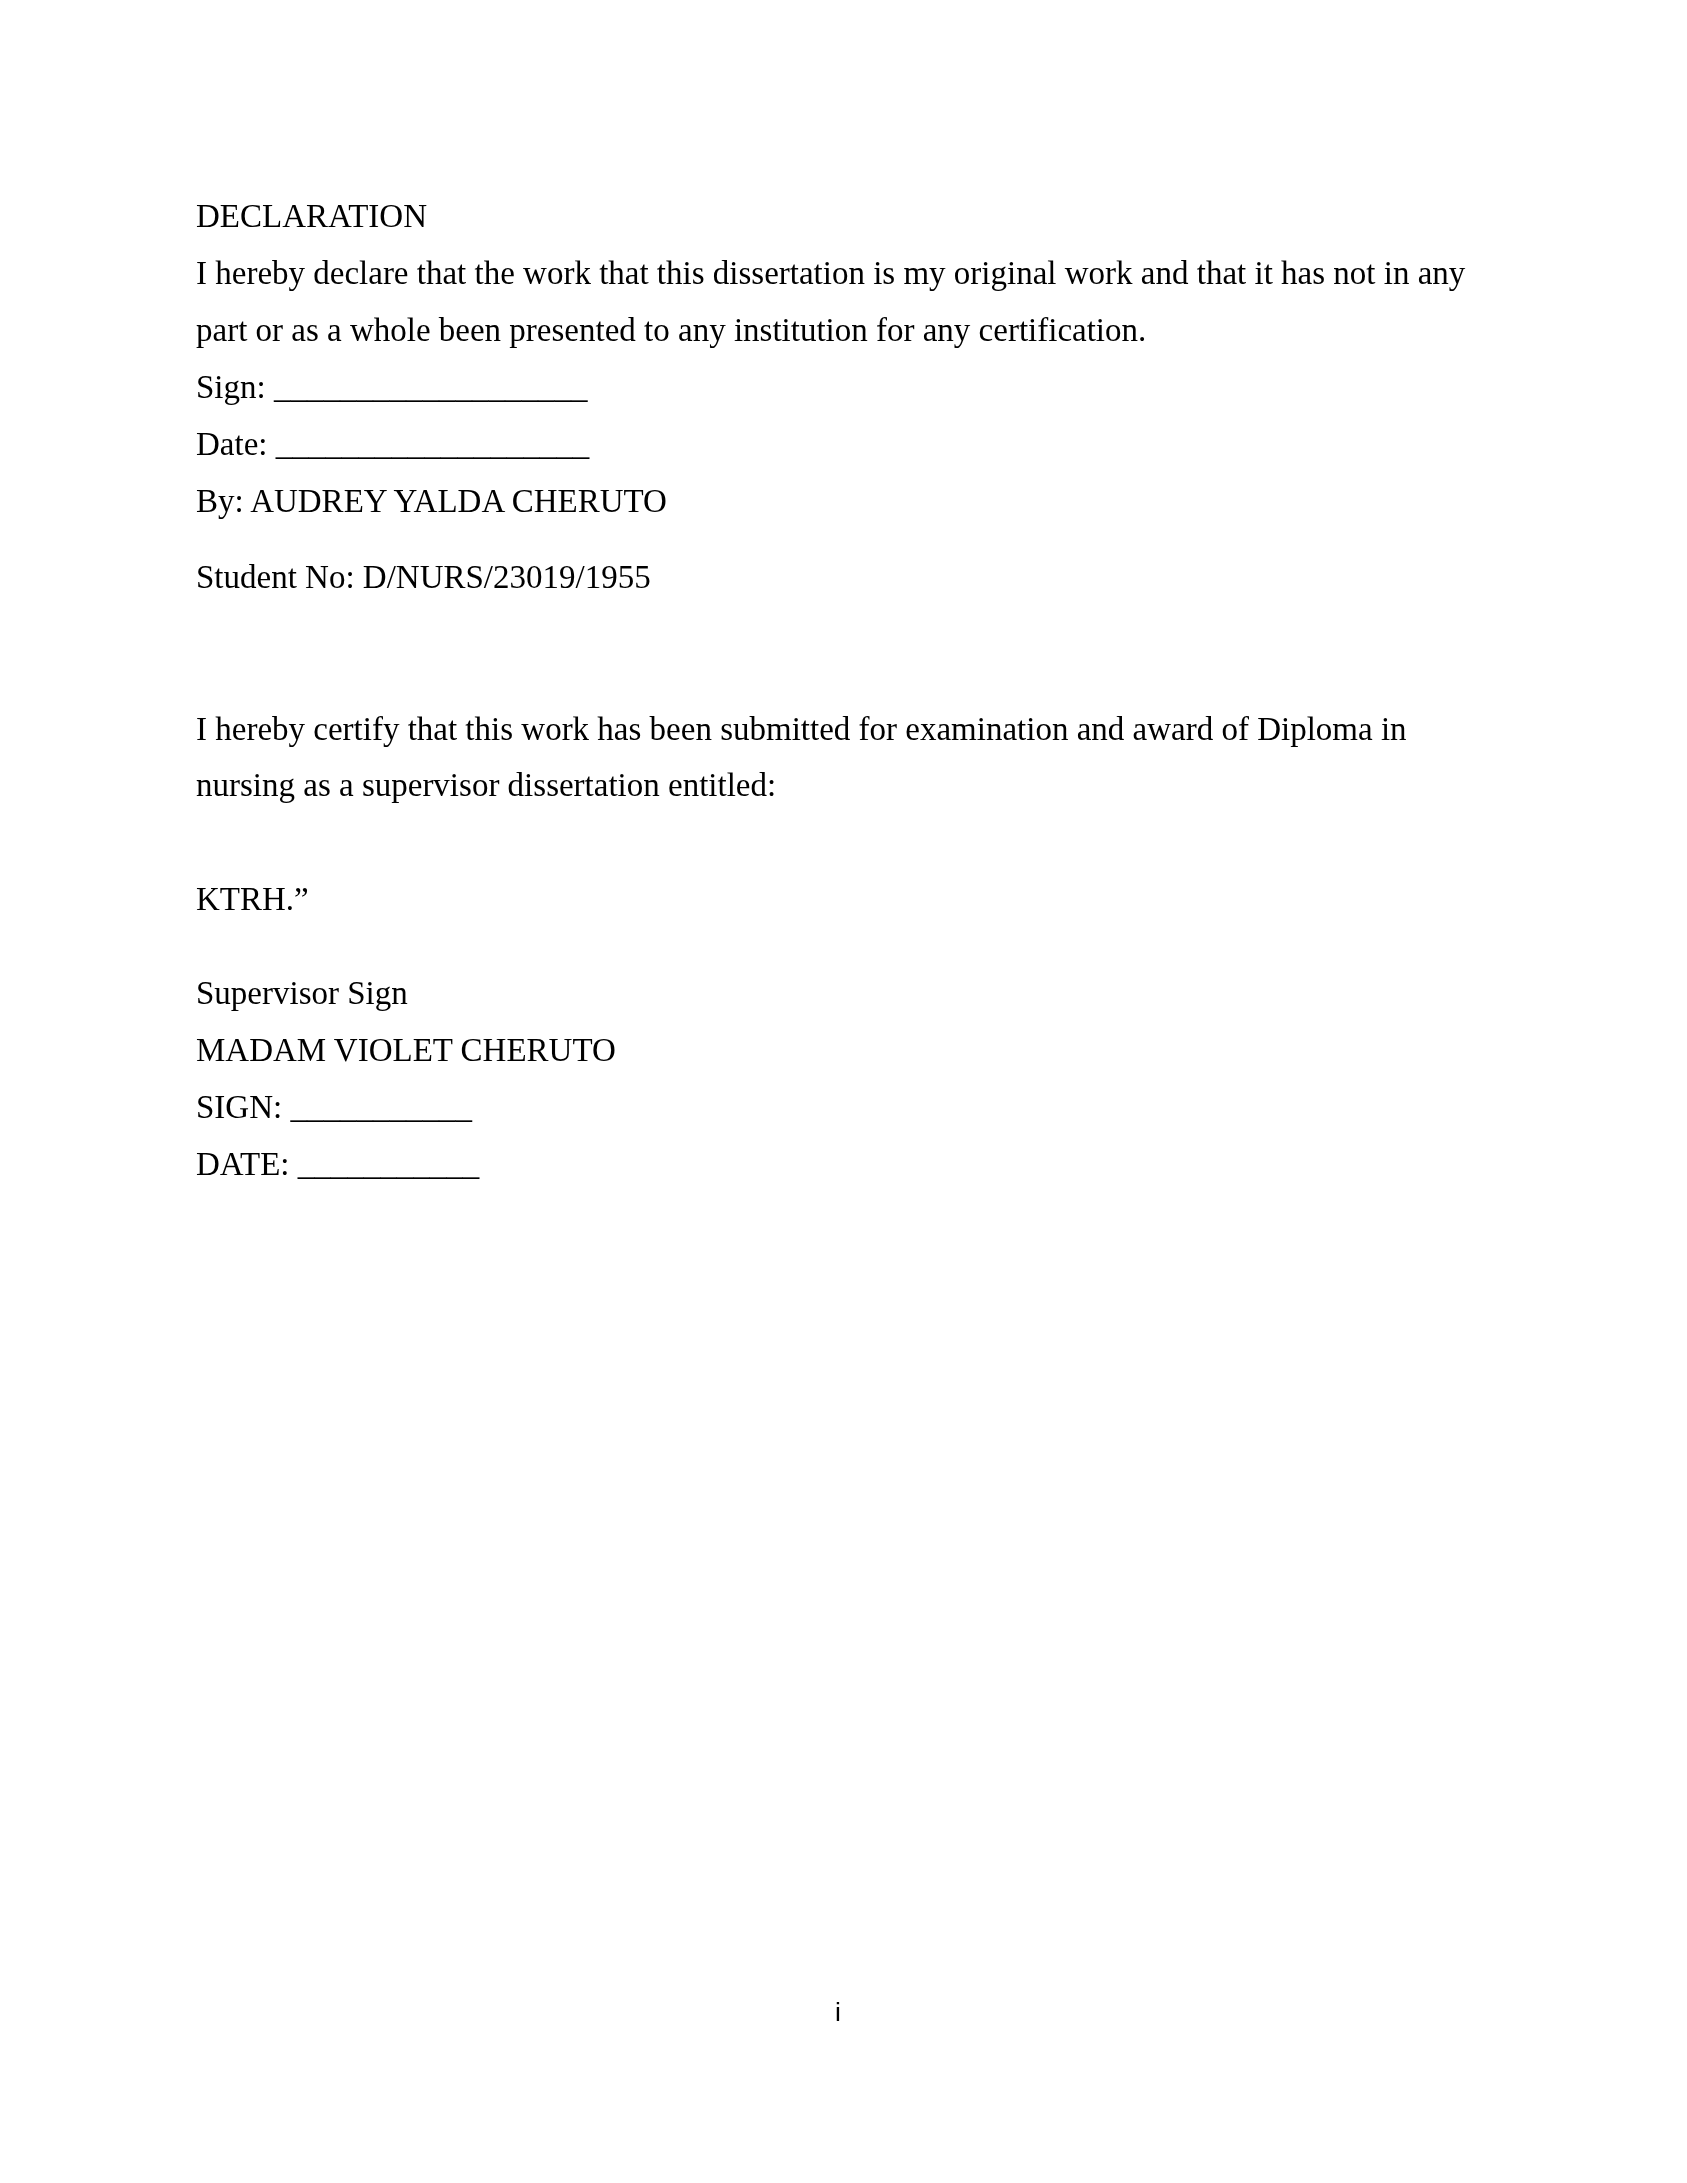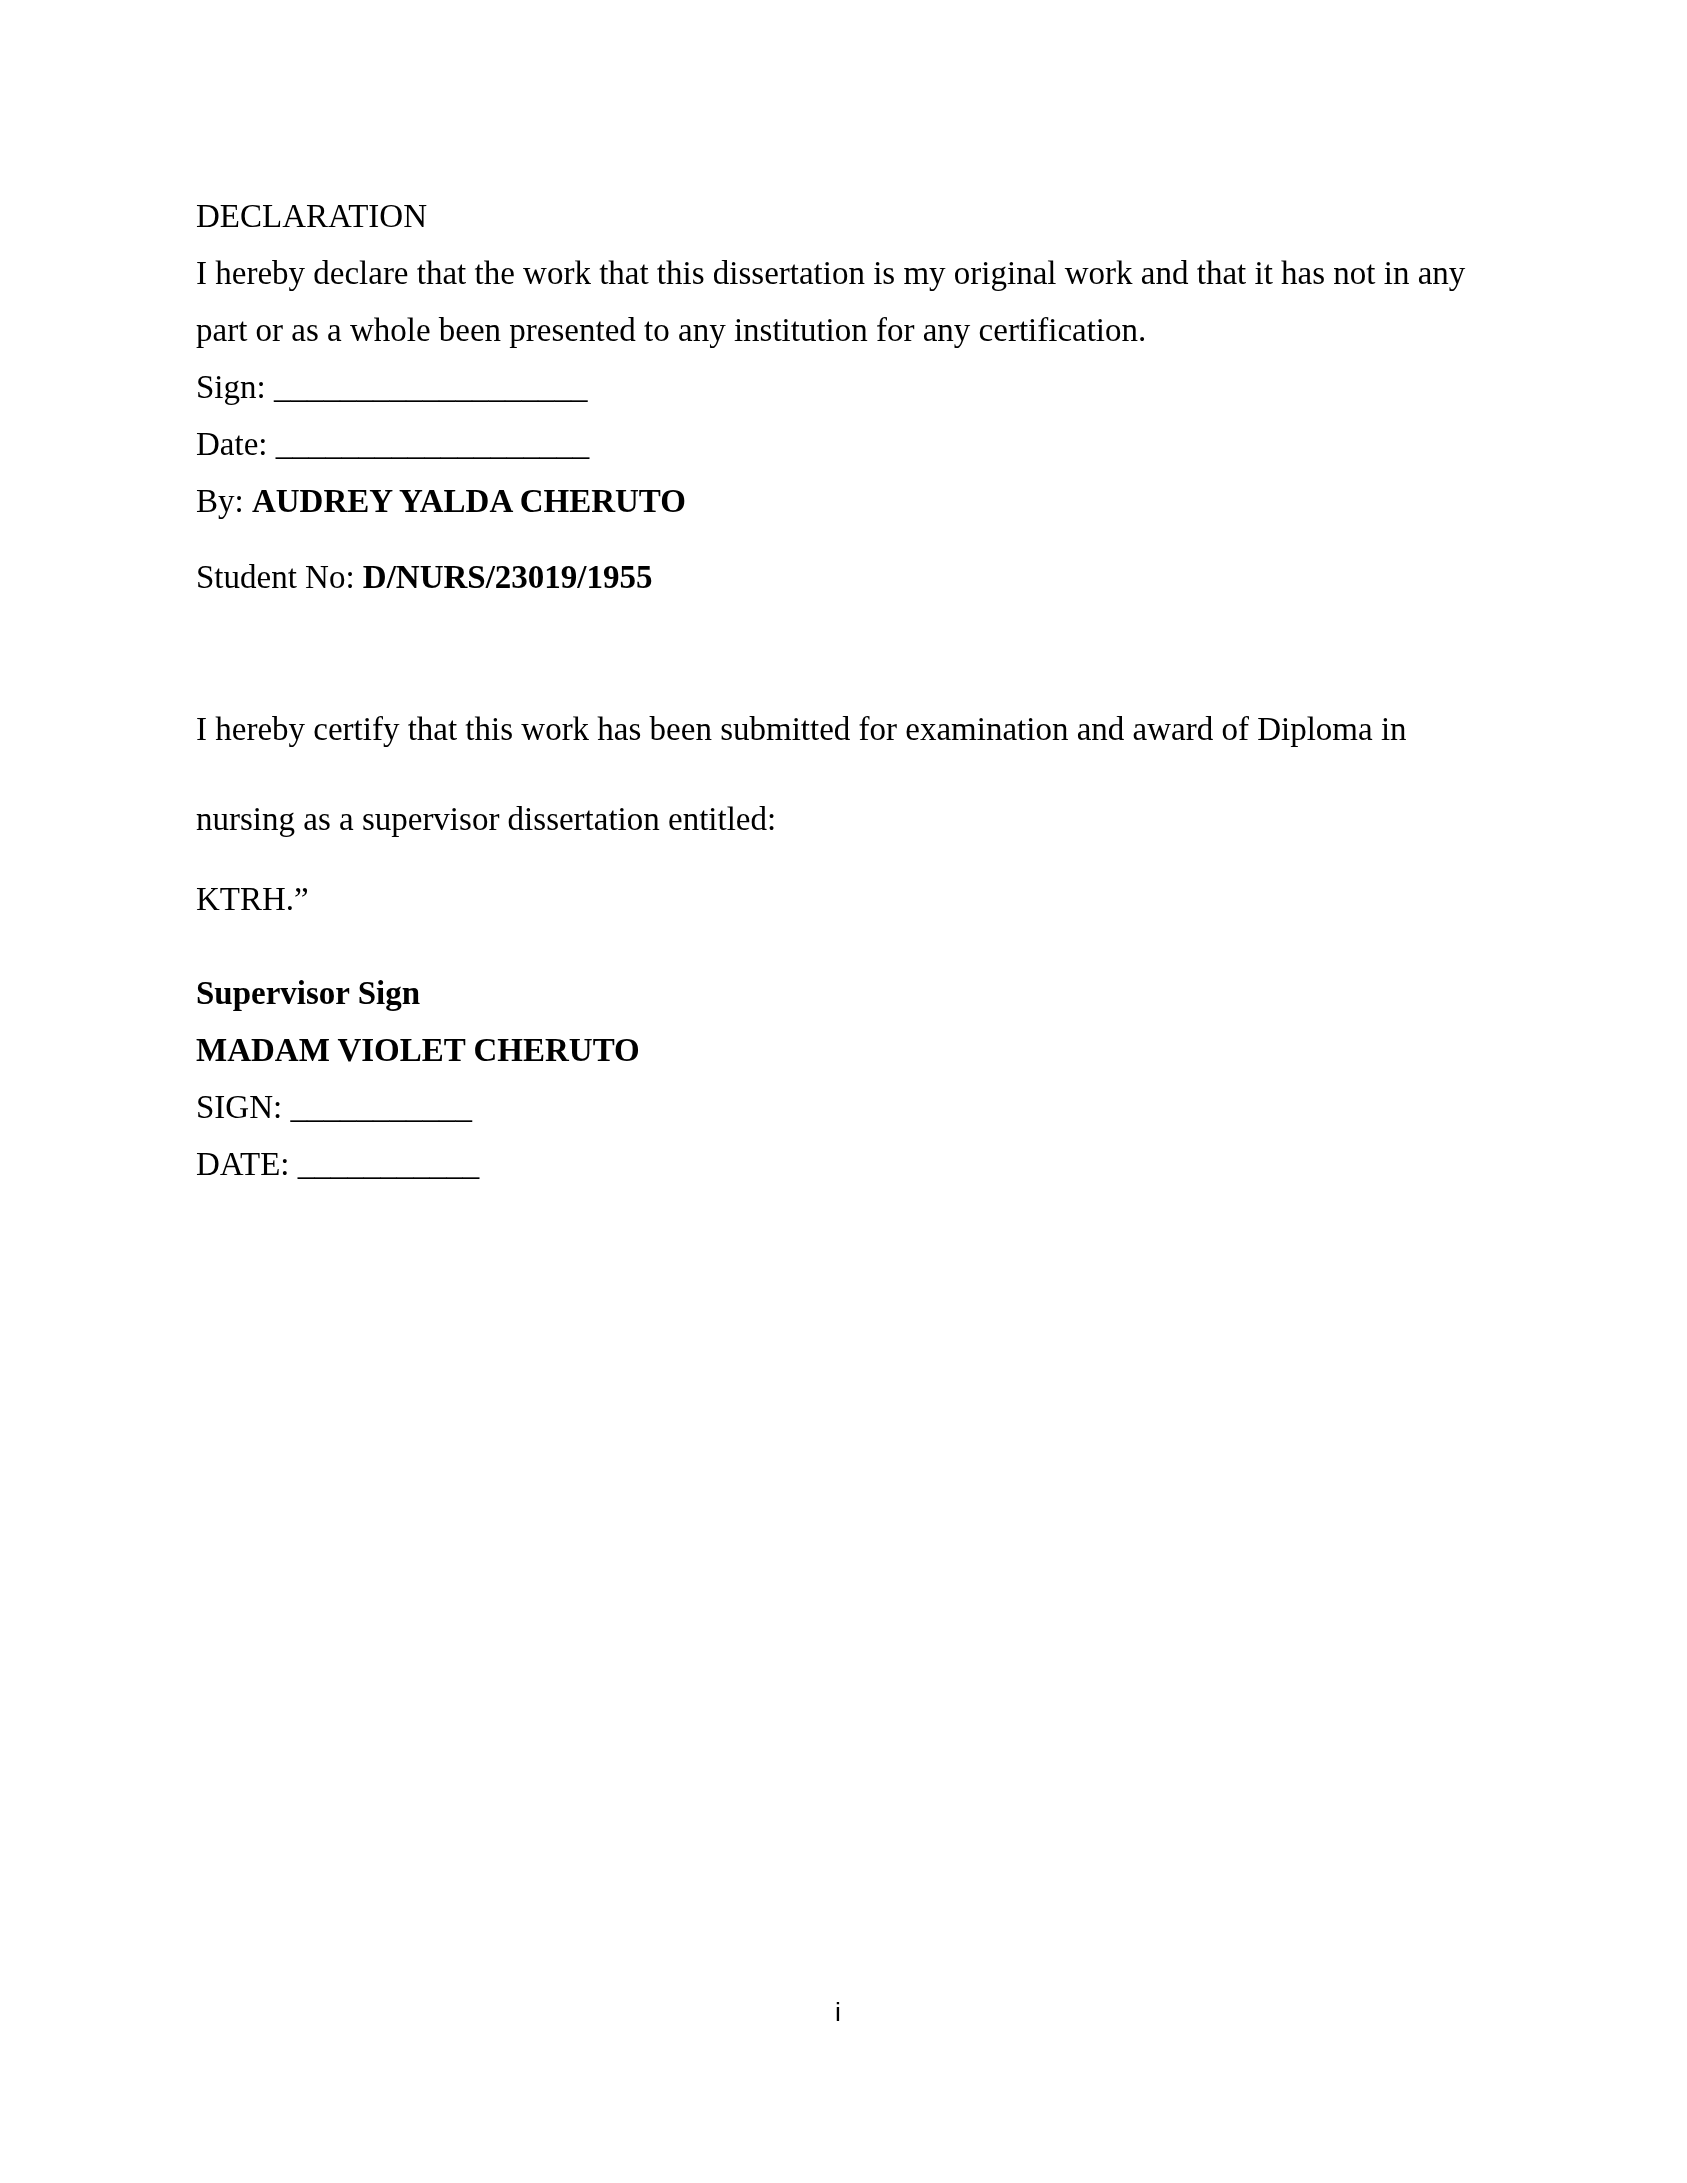--- a/index.html
+++ b/index.html
@@ -1,20 +1,20 @@
 <!DOCTYPE html>
 <html style="font-size:10.6px"><head>
   <meta charset="utf-8">
   <style>
     html, body { margin: 0; padding: 0; background: #ffffff; }
     body { width: 1687px; height: 2183px; position: relative; overflow: hidden;
            font-family: "Liberation Serif", "DejaVu Serif", serif; color: #000; }
     .page { position: absolute; left: 0; top: 0; width: 1687px; height: 1754px; }
     .line { position: absolute; left: 196px; font-size: 33px; line-height: 40px; white-space: nowrap; }
-    .b { font-weight: bold; text-align: center; }
+    .b { font-weight: normal; text-align: center; }
     .pagenum { position: absolute; left: 835px; top: 1997px; font-family: "Liberation Sans", "DejaVu Sans", sans-serif; font-size: 26.5px; }
   </style>
 </head>
 <body>
 
 <div class="page">
 
   <div class="line" style="top:196px">DECLARATION</div>
   <div class="line" style="top:253px">I hereby declare that the work that this dissertation is my original work and that it has not in any</div>
   <div class="line" style="top:310px">part or as a whole been presented to any institution for any certification.</div>
@@ -30,21 +30,21 @@
   <div class="line" style="top:481px">
     <span>By:</span>
     <span class="b">AUDREY YALDA CHERUTO</span>
   </div>
   <div class="line" style="top:557px">
     <span>Student No:</span>
     <span class="b">D/NURS/23019/1955</span>
   </div>
 
   <div class="line" style="top:709px">I hereby certify that this work has been submitted for examination and award of Diploma in</div>
-  <div class="line" style="top:799px">nursing as a supervisor dissertation entitled:</div>
+  <div class="line" style="top:765px">nursing as a supervisor dissertation entitled:</div>
   <div class="line" style="top:879px">KTRH.”</div>
 
   <div class="line b" style="top:973px">Supervisor Sign</div>
   <div class="line b" style="top:1030px">MADAM VIOLET CHERUTO</div>
   <div class="line" style="top:1087px">
     <span>SIGN:</span>
     <span>___________</span>
   </div>
   <div class="line" style="top:1144px">
     <span>DATE:</span>

